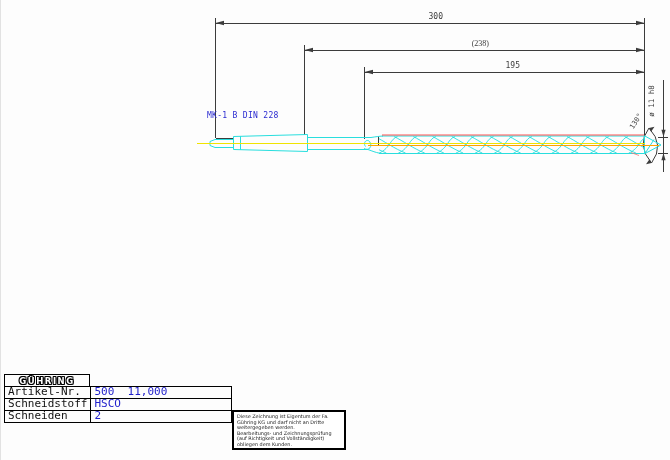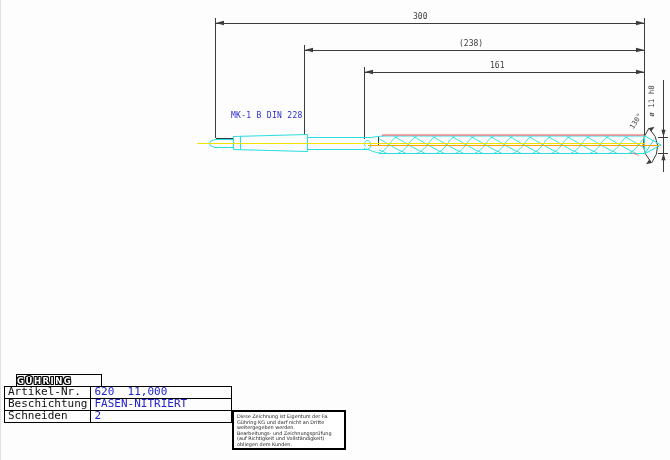--- a/index.html
+++ b/index.html
@@ -4,29 +4,29 @@
 <style>
   html,body{margin:0;padding:0;background:#fff;}
   #canvas{
     position:relative;width:670px;height:460px;background:#fdfdfd;
     overflow:hidden;border-left:1px solid #e2e2e2;
     font-family:"DejaVu Sans Mono",monospace;
   }
   svg{position:absolute;left:0;top:0;}
   .txt{position:absolute;font-family:"DejaVu Sans Mono",monospace;color:#3c3c3c;
        font-size:8px;line-height:8px;white-space:pre;}
-  .dimlabel{text-align:left;}
+  .dimlabel{text-align:right;}
   .bluetxt{color:#2a2ad0;}
   .vert{transform:rotate(-90deg);transform-origin:center center;text-align:center;}
   .angle{transform:rotate(-57deg);transform-origin:center center;font-size:7px;}
 
   
   #logobox{
-    position:absolute;left:15px;top:374px;width:84px;height:11px;
-    border:1.5px solid #000;display:flex;align-items:center;justify-content:flex-start;
+    position:absolute;left:3px;top:374px;width:84px;height:11px;
+    border:1.5px solid #000;display:flex;align-items:center;justify-content:center;
   }
   #logotxt{
     font-family:"DejaVu Sans",sans-serif;font-weight:bold;font-size:8.5px;
     letter-spacing:1.5px;color:#fff;
     text-shadow:-1px 0 0 #000,1px 0 0 #000,0 -1px 0 #000,0 1px 0 #000,
                 -1px -1px 0 #000,1px 1px 0 #000,-1px 1px 0 #000,1px -1px 0 #000;
   }
   #titleblock{
     position:absolute;left:3px;top:386px;border-collapse:collapse;
   }
@@ -154,38 +154,38 @@
 
     <g fill="none">
       <line x1="196" y1="143.5" x2="644" y2="143.5" stroke="#f0e400" stroke-width="1"></line>
       <line x1="367" y1="145.5" x2="658" y2="145.5" stroke="#ffa200" stroke-width="1"></line>
       <line x1="381" y1="135" x2="643" y2="135" stroke="#ff5050" stroke-width="1"></line>
       <line x1="630" y1="152.5" x2="638" y2="155.5" stroke="#ff7070" stroke-width="0.8"></line>
     </g>
   </svg>
 
   <div class="txt dimlabel" style="left:412px;top:13px;width:30px;">300</div>
-  <div class="txt dimlabel" style="left:458px;top:40px;width:30px;">(238)</div>
-  <div class="txt dimlabel" style="left:489px;top:62px;width:30px;">161</div>
-  <div class="txt bluetxt" style="left:230px;top:112px;letter-spacing:0.3px;">MK-1 B DIN 228</div>
+  <div class="txt dimlabel" style="left:458px;top:40px;width:30px;font-family:Liberation Serif, serif;">(238)</div>
+  <div class="txt dimlabel" style="left:489px;top:62px;width:30px;">195</div>
+  <div class="txt bluetxt" style="left:206px;top:112px;letter-spacing:0.3px;">MK-1 B DIN 228</div>
   <div class="txt vert" style="left:629px;top:97px;width:44px;font-size:7.5px;">ø 11 h8</div>
   <div class="txt angle" style="left:626px;top:116px;width:20px;">130°</div>
 
   <div id="logobox">
     <span id="logotxt">GÜHRING</span>
   </div>
   <table id="titleblock">
     <tbody>
       <tr>
         <td class="lbl">Artikel-Nr.</td>
-        <td class="val">620  11,000</td>
+        <td class="val">500  11,000</td>
       </tr>
       <tr>
-        <td class="lbl">Beschichtung</td>
-        <td class="val">FASEN-NITRIERT</td>
+        <td class="lbl">Schneidstoff</td>
+        <td class="val">HSCO</td>
       </tr>
       <tr>
         <td class="lbl">Schneiden</td>
         <td class="val">2</td>
       </tr>
     </tbody>
   </table>
 
   <div id="disclaimer">
     <div>Diese Zeichnung ist Eigentum der Fa.</div>

